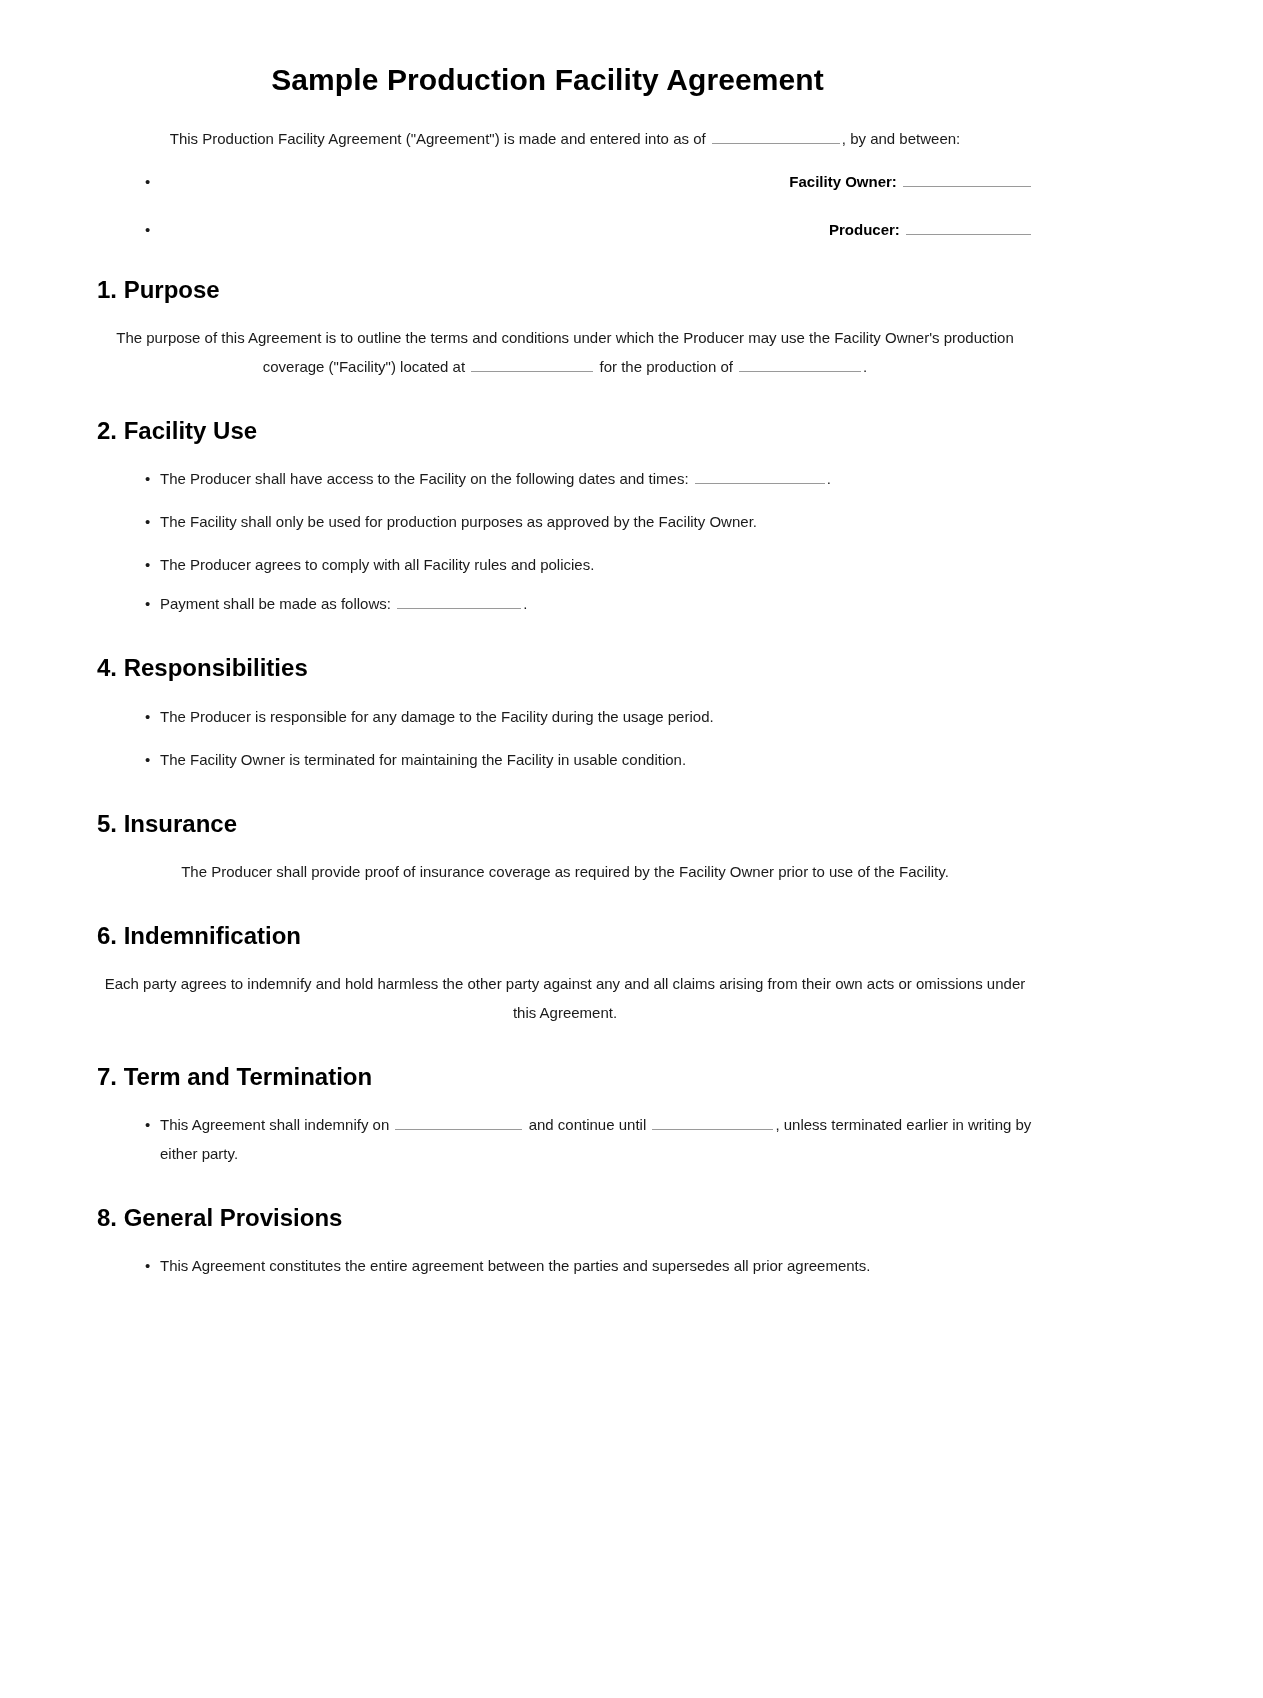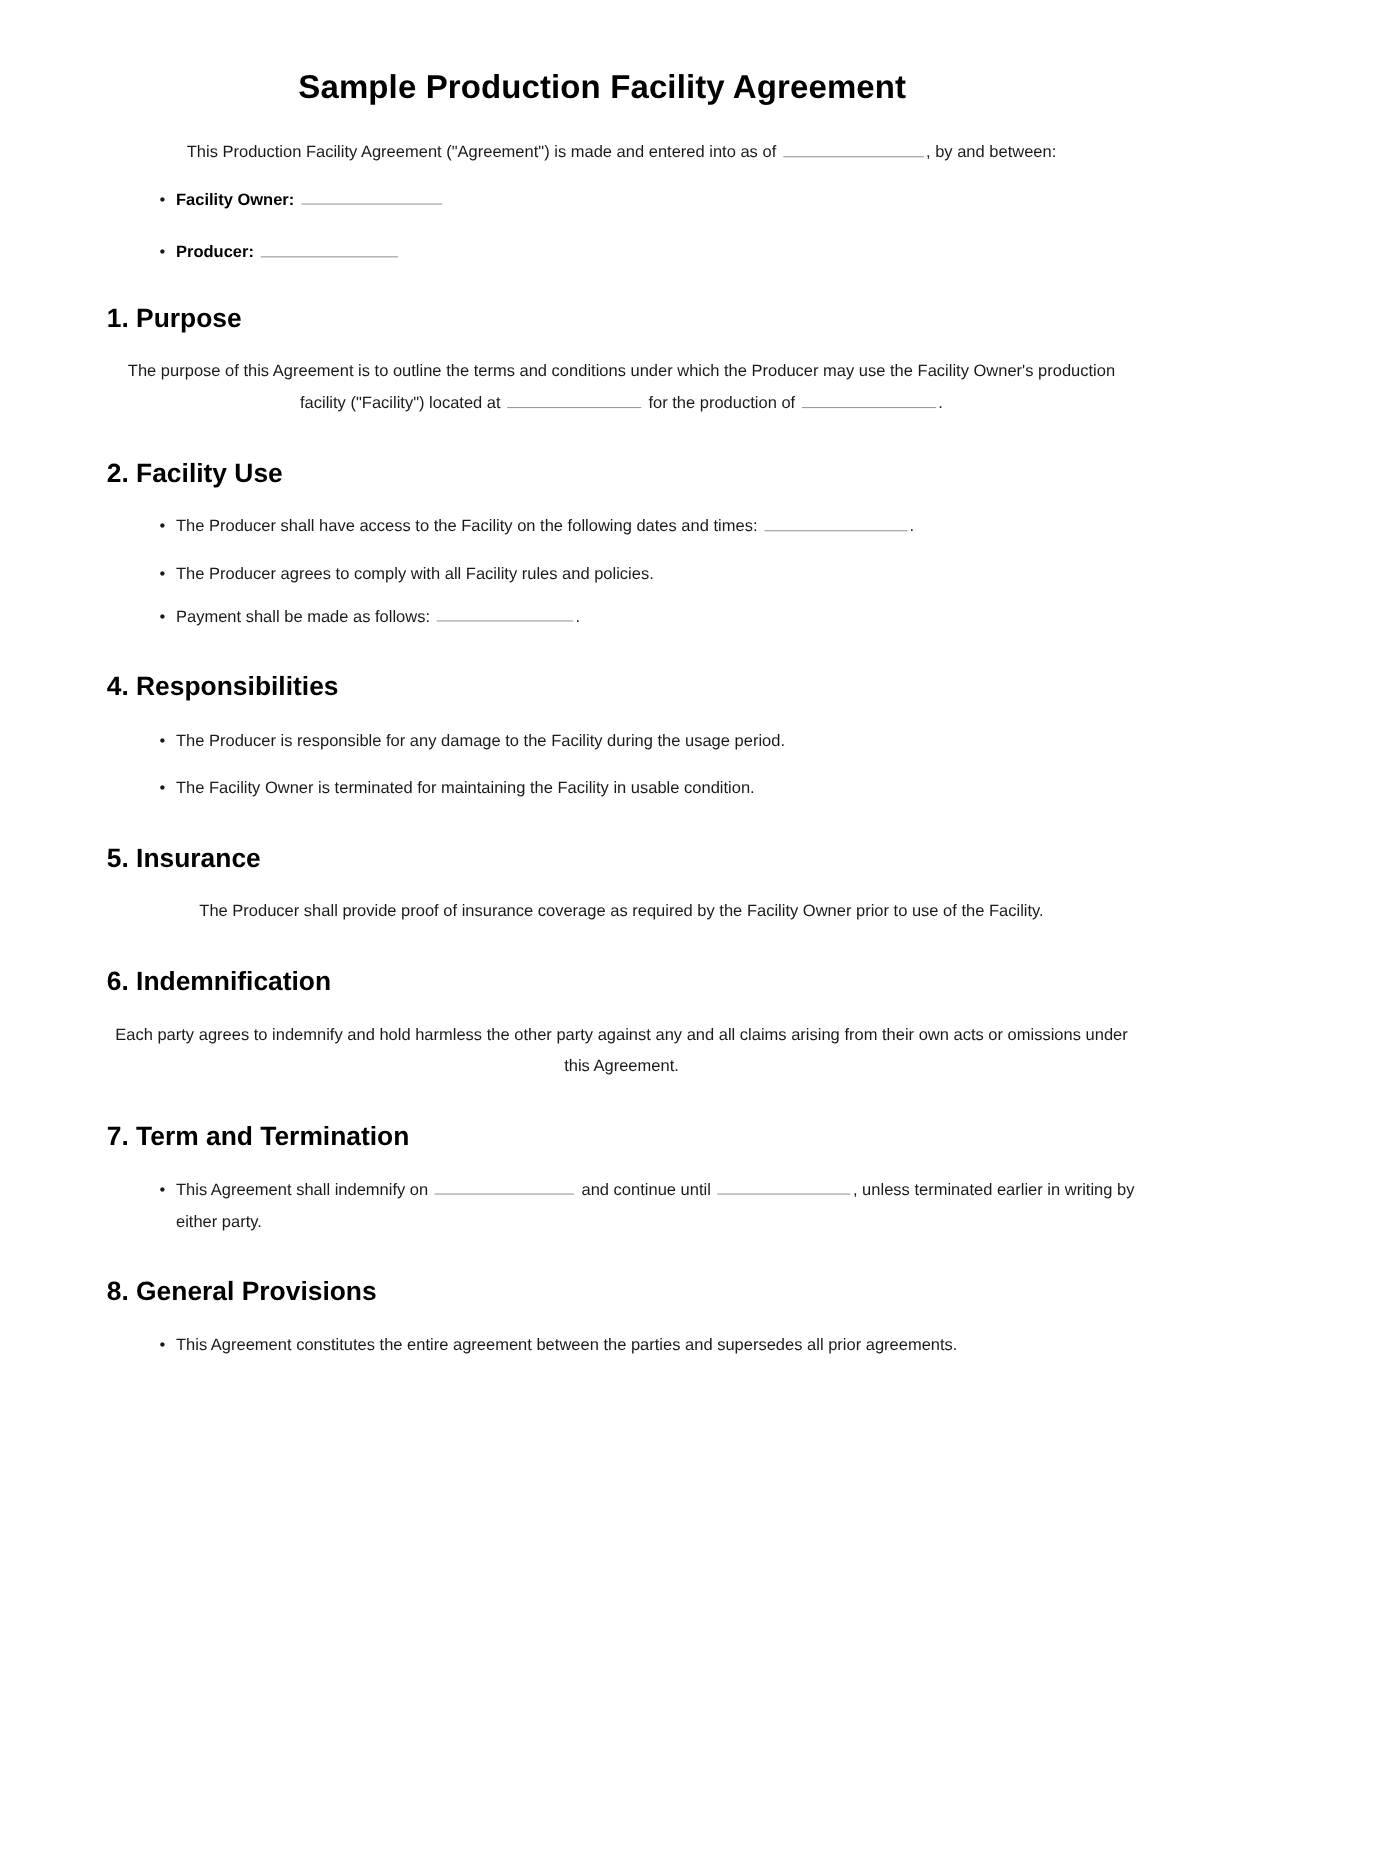--- a/index.html
+++ b/index.html
@@ -69,20 +69,21 @@
     content: "\2022";
     position: absolute;
     left: 48px;
     top: 0;
     font-size: 15px;
     line-height: 29px;
     color: #1a1a1a;
   }
   ul.bullets.parties > li {
     margin-bottom: 19px;
+    text-align: right;
   }
   ul.bullets.parties > li .lbl {
     font-weight: bold;
     color: #000000;
   }
   .blank {
     display: inline-block;
     border-bottom: 1px solid #9a9a9a;
     vertical-align: baseline;
     height: 17px;
@@ -115,32 +116,33 @@
       <span class="blank w128"></span>
     </li>
     <li>
       <span class="lbl">Producer:</span>
       <span class="blank w125"></span>
     </li>
   </ul>
 
   <h2 class="section-heading first">1. Purpose</h2>
   <p class="para">
-    <span>The purpose of this Agreement is to outline the terms and conditions under which the Producer may use the Facility Owner's production facility ("Facility") located at</span>
+    <span>The purpose of this Agreement is to outline the terms and conditions under which the Producer may use the Facility Owner's production coverage ("Facility") located at</span>
     <span class="blank w122"></span>
     <span>for the production of</span>
     <span class="blank w122"></span><span>.</span>
   </p>
 
   <h2 class="section-heading">2. Facility Use</h2>
   <ul class="bullets">
     <li>
       <span>The Producer shall have access to the Facility on the following dates and times:</span>
       <span class="blank w130"></span><span>.</span>
     </li>
+    <li>The Facility shall only be used for production purposes as approved by the Facility Owner.</li>
     <li>The Producer agrees to comply with all Facility rules and policies.</li>
   </ul>
 
   <ul class="bullets">
     <li>
       <span>Payment shall be made as follows:</span>
       <span class="blank w124"></span><span>.</span>
     </li>
   </ul>
 

